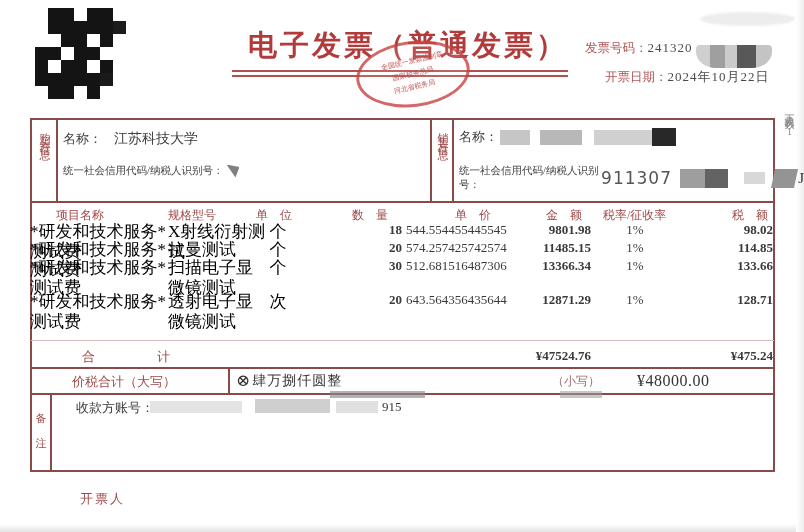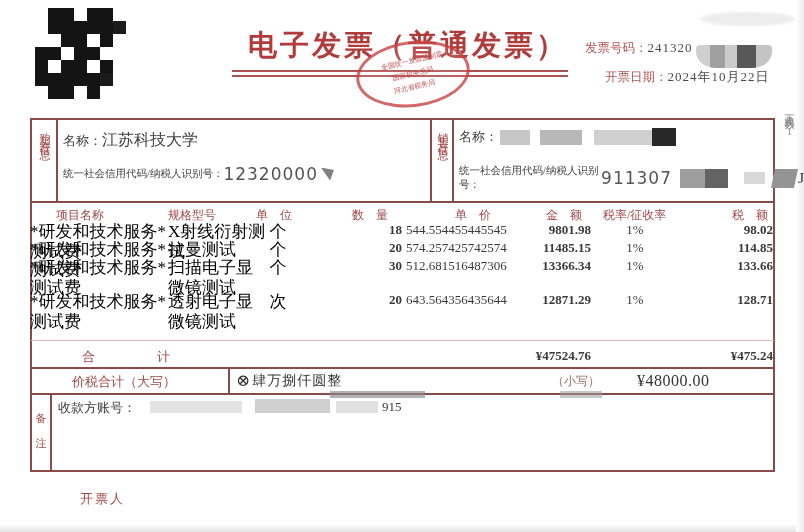--- a/index.html
+++ b/index.html
@@ -113,25 +113,24 @@
 
 <div class="abs frame"></div>
 
 <div class="abs hline" style="left:30px; top:201px; width:745px;"></div>
 <div class="abs vline" style="left:430px; top:118px; height:85px;"></div>
 <div class="abs vline" style="left:56px; top:118px; height:85px; width:1.5px;"></div>
 <div class="abs vline" style="left:452px; top:118px; height:85px; width:1.5px;"></div>
 
 <div class="abs vlabel" style="left:37px; top:124px; height:74px;">购买方信息</div>
 <div class="abs lab" style="left:63px; top:130px; font-size:13px;">
-  <span>名称：</span><span style="font-size:16px;">江苏科技大学</span>
+  <span>名称：</span><span style="font-size:14px;margin-left:12px;">江苏科技大学</span>
 </div>
 <div class="abs flexrow" style="left:63px; top:164px;">
   <span class="idlab">统一社会信用代码/纳税人识别号：</span>
-  <span class="idnum">12320000</span>
   <span class="redact" style="width:13px;height:13px;background:#6a6a6a;opacity:.85;margin-left:3px;clip-path:polygon(0 0,100% 20%,70% 100%);"></span>
 </div>
 
 <div class="abs vlabel" style="left:435px; top:124px; height:74px;">销售方信息</div>
 <div class="abs flexrow" style="left:459px; top:128px;">
   <span class="lab" style="font-size:13px;">名称：</span>
   <span class="redact" style="width:30px;height:15px;background:#c6c6c6;margin-left:2px;"></span>
   <span class="redact" style="width:42px;height:15px;background:#b8b8b8;margin-left:10px;"></span>
   <span class="redact" style="width:58px;height:15px;background:#d0d0d0;margin-left:12px;"></span>
   <span class="redact" style="width:24px;height:18px;background:#282828;"></span>
@@ -214,21 +213,21 @@
   <span class="words">肆万捌仟圆整</span>
 </div>
 <div class="abs flexrow" style="left:552px; top:372px;">
   <span class="small-label">（小写）</span>
   <span class="small-val">¥48000.00</span>
 </div>
 <div class="abs hline" style="left:30px; top:393px; width:745px;"></div>
 
 <div class="abs vline" style="left:50px; top:393px; height:79px; width:1.5px;"></div>
 <div class="abs vlabel" style="left:33px; top:404px; height:62px; letter-spacing:24px;">备注</div>
-<div class="abs lab" style="left:58px; top:399px; font-size:13px;">收款方账号：</div>
+<div class="abs lab" style="left:76px; top:399px; font-size:13px;">收款方账号：</div>
 <span class="abs redact" style="left:150px; top:401px; width:92px; height:12px; background:#e3e3e3;"></span>
 <span class="abs redact" style="left:255px; top:399px; width:75px; height:14px; background:#cfcfcf;"></span>
 <span class="abs redact" style="left:336px; top:401px; width:42px; height:12px; background:#e0e0e0;"></span>
 <span class="abs redact" style="left:330px; top:391px; width:95px; height:7px; background:#8a8a8a; opacity:.65;"></span>
 <span class="abs redact" style="left:560px; top:391px; width:42px; height:7px; background:#9a9a9a; opacity:.55;"></span>
 <div class="abs num" style="left:382px; top:399px;">915</div>
 
 <div class="abs issuer" style="left:80px; top:490px;">开票人</div>
 
 </body></html>

